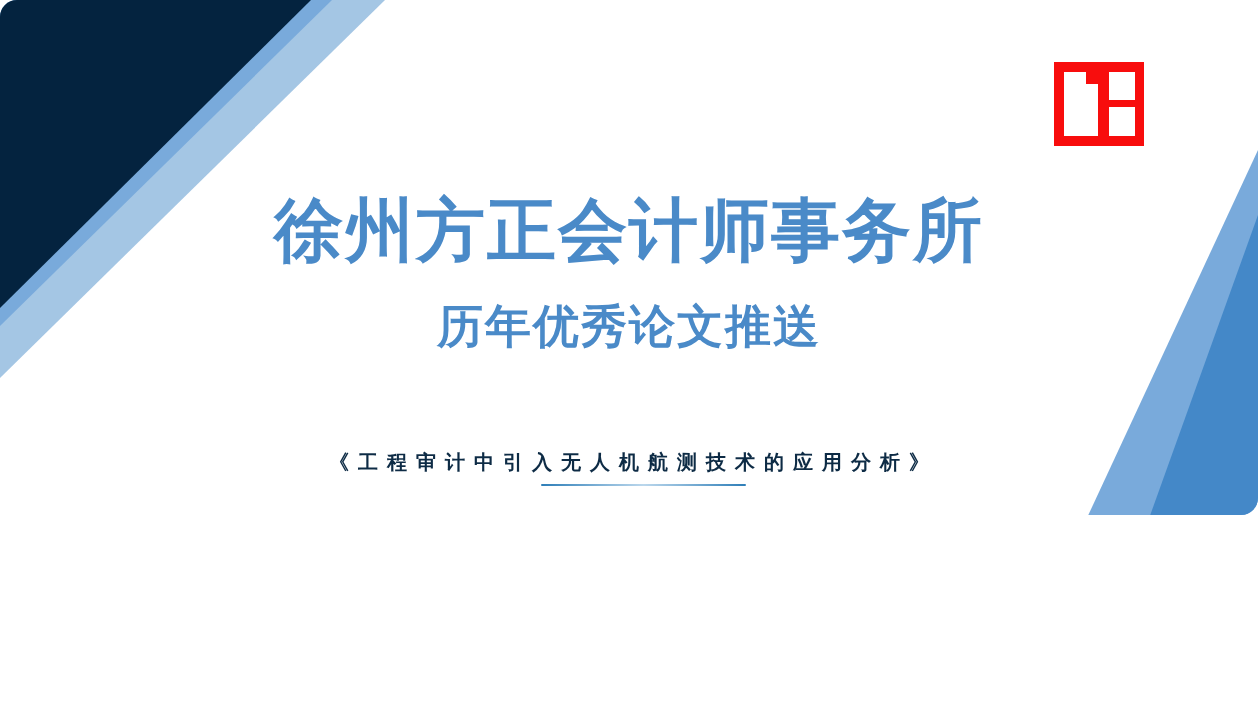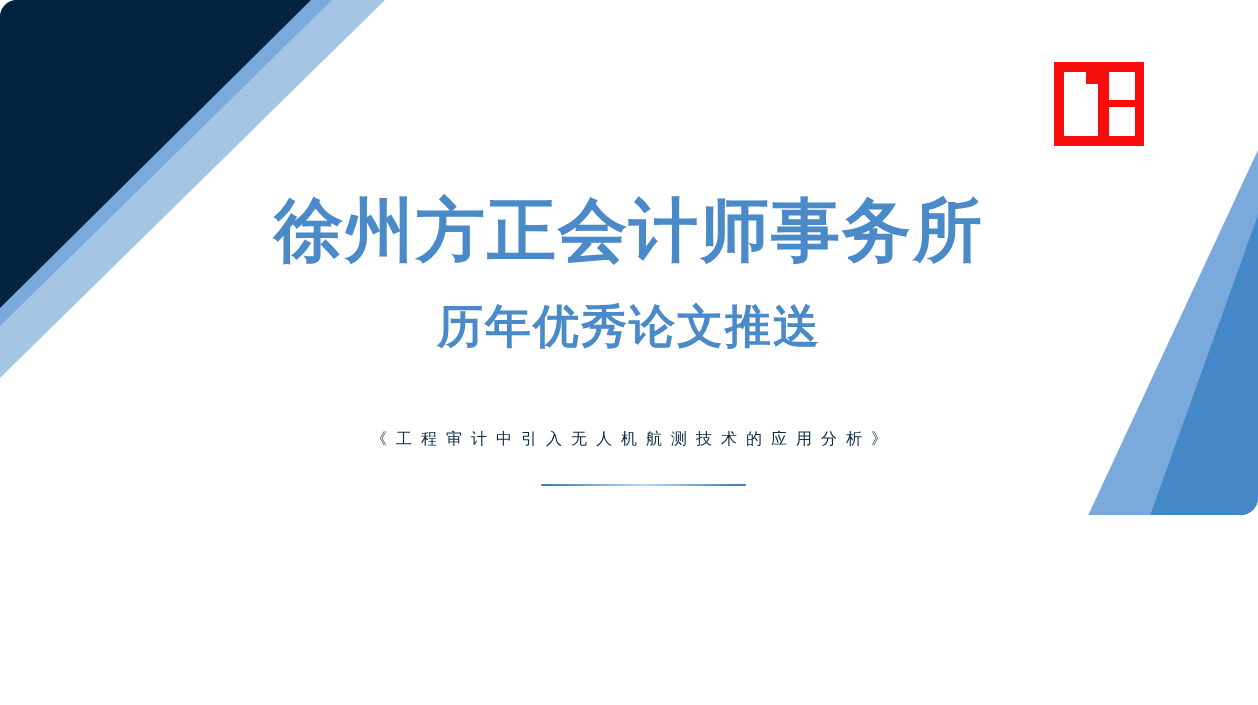--- a/index.html
+++ b/index.html
@@ -66,25 +66,25 @@
   .title-line-2 {
     position: absolute;
     top: 303px;
     left: 0;
     width: 1258px;
     font-size: 46px;
   }
 
   .subtitle {
     position: absolute;
-    top: 429px;
+    top: 449px;
     left: 0;
     width: 1258px;
-    font-size: 16px;
-    font-weight: normal;
+    font-size: 20px;
+    font-weight: bold;
     letter-spacing: 9px;
     text-indent: 9px;
     white-space: nowrap;
   }
 
   .divider {
     position: absolute;
     top: 484px;
     left: 541px;
     width: 205px;

